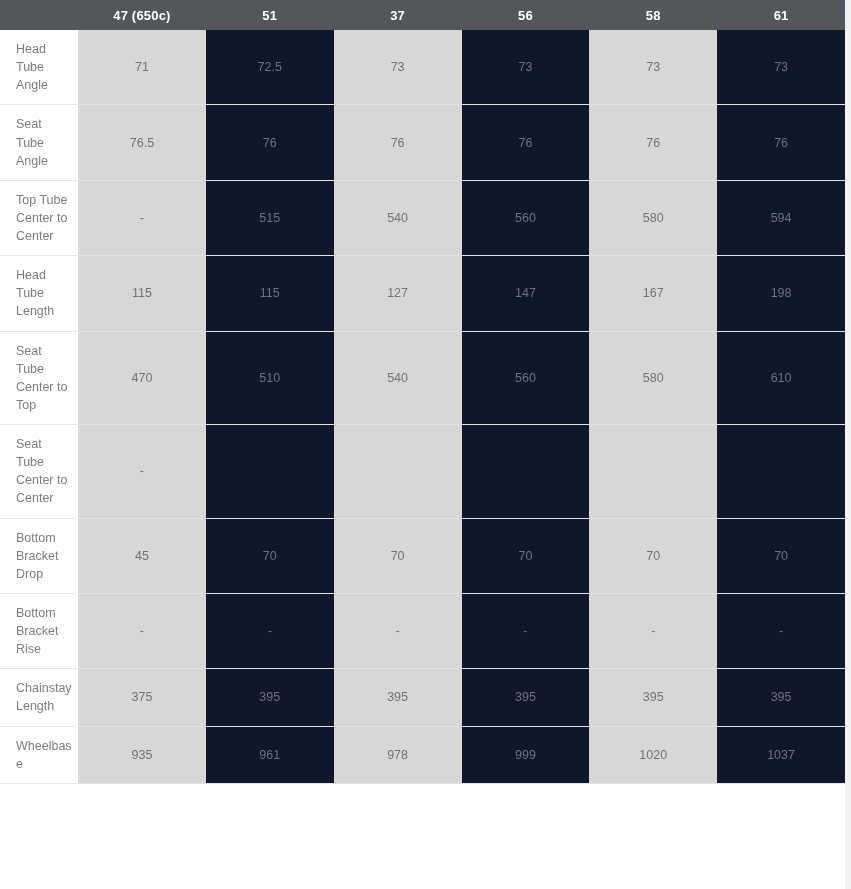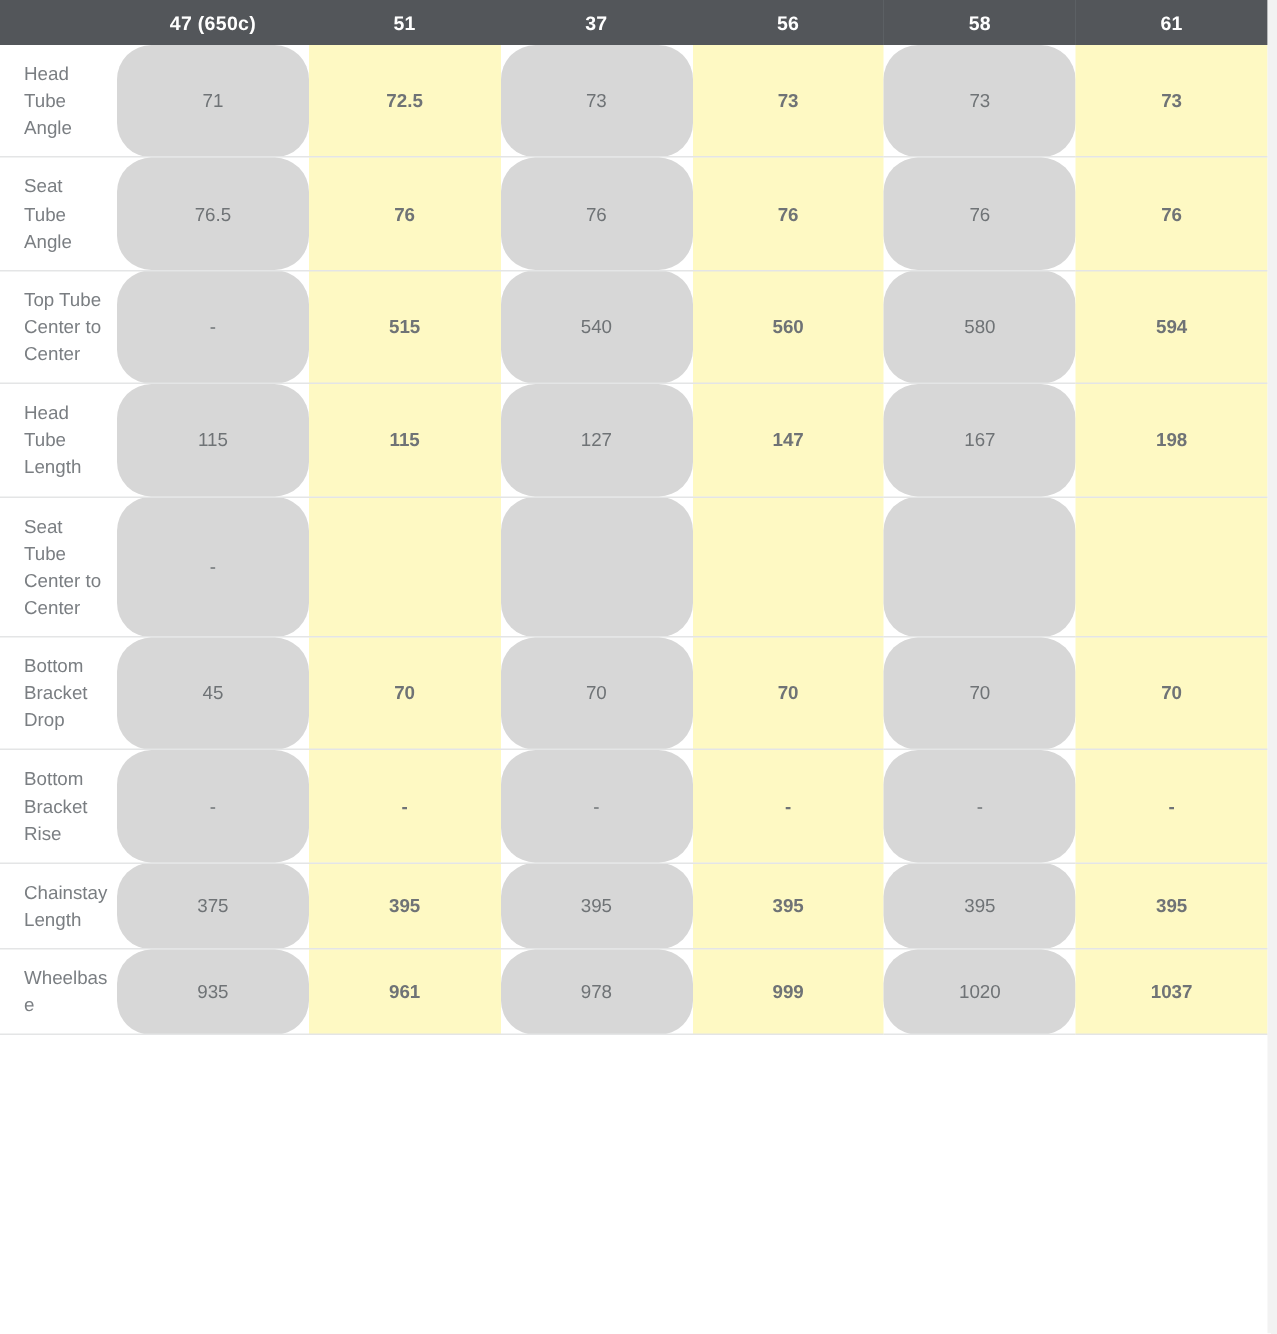--- a/index.html
+++ b/index.html
@@ -74,25 +74,23 @@
     padding-left: 16px;
     padding-right: 6px;
     color: #7a7e82;
     font-size: 12.5px;
     background: #ffffff;
   }
 
   
   tbody td.col-shaded {
     background: #d7d7d7;
-    border-radius: 23px;
   }
   tbody td.col-plain {
-    background: #fef9c3;
-    font-weight: bold;
+    background: #0f172a;
   }
 
   
   tbody tr:last-child td {
     border-bottom: 1px solid #e4e5e6;
   }
 
   .right-gutter {
     position: absolute;
     top: 0;
@@ -161,20 +159,29 @@
         <tr>
           <td class="row-label">Head Tube Length</td>
           <td class="col-shaded">115</td>
           <td class="col-plain">115</td>
           <td class="col-shaded">127</td>
           <td class="col-plain">147</td>
           <td class="col-shaded">167</td>
           <td class="col-plain">198</td>
         </tr>
         <tr>
+          <td class="row-label">Seat Tube Center to Top</td>
+          <td class="col-shaded">470</td>
+          <td class="col-plain">510</td>
+          <td class="col-shaded">540</td>
+          <td class="col-plain">560</td>
+          <td class="col-shaded">580</td>
+          <td class="col-plain">610</td>
+        </tr>
+        <tr>
           <td class="row-label">Seat Tube Center to Center</td>
           <td class="col-shaded">-</td>
           <td class="col-plain"></td>
           <td class="col-shaded"></td>
           <td class="col-plain"></td>
           <td class="col-shaded"></td>
           <td class="col-plain"></td>
         </tr>
         <tr>
           <td class="row-label">Bottom Bracket Drop</td>

